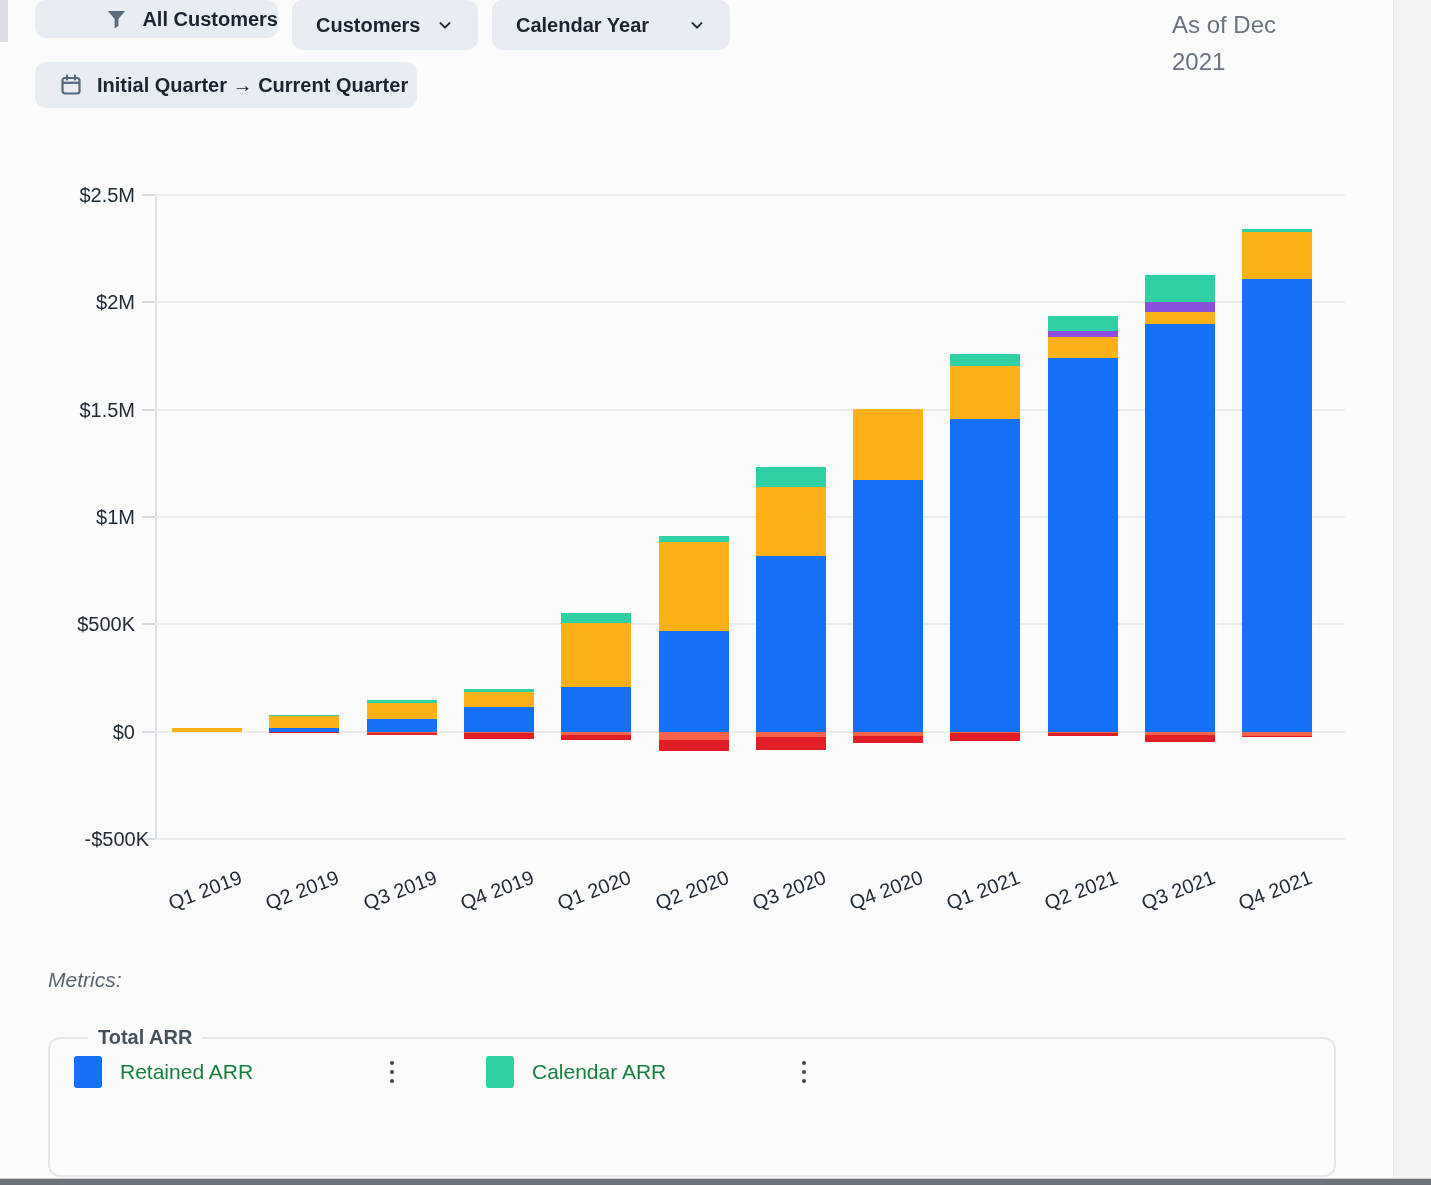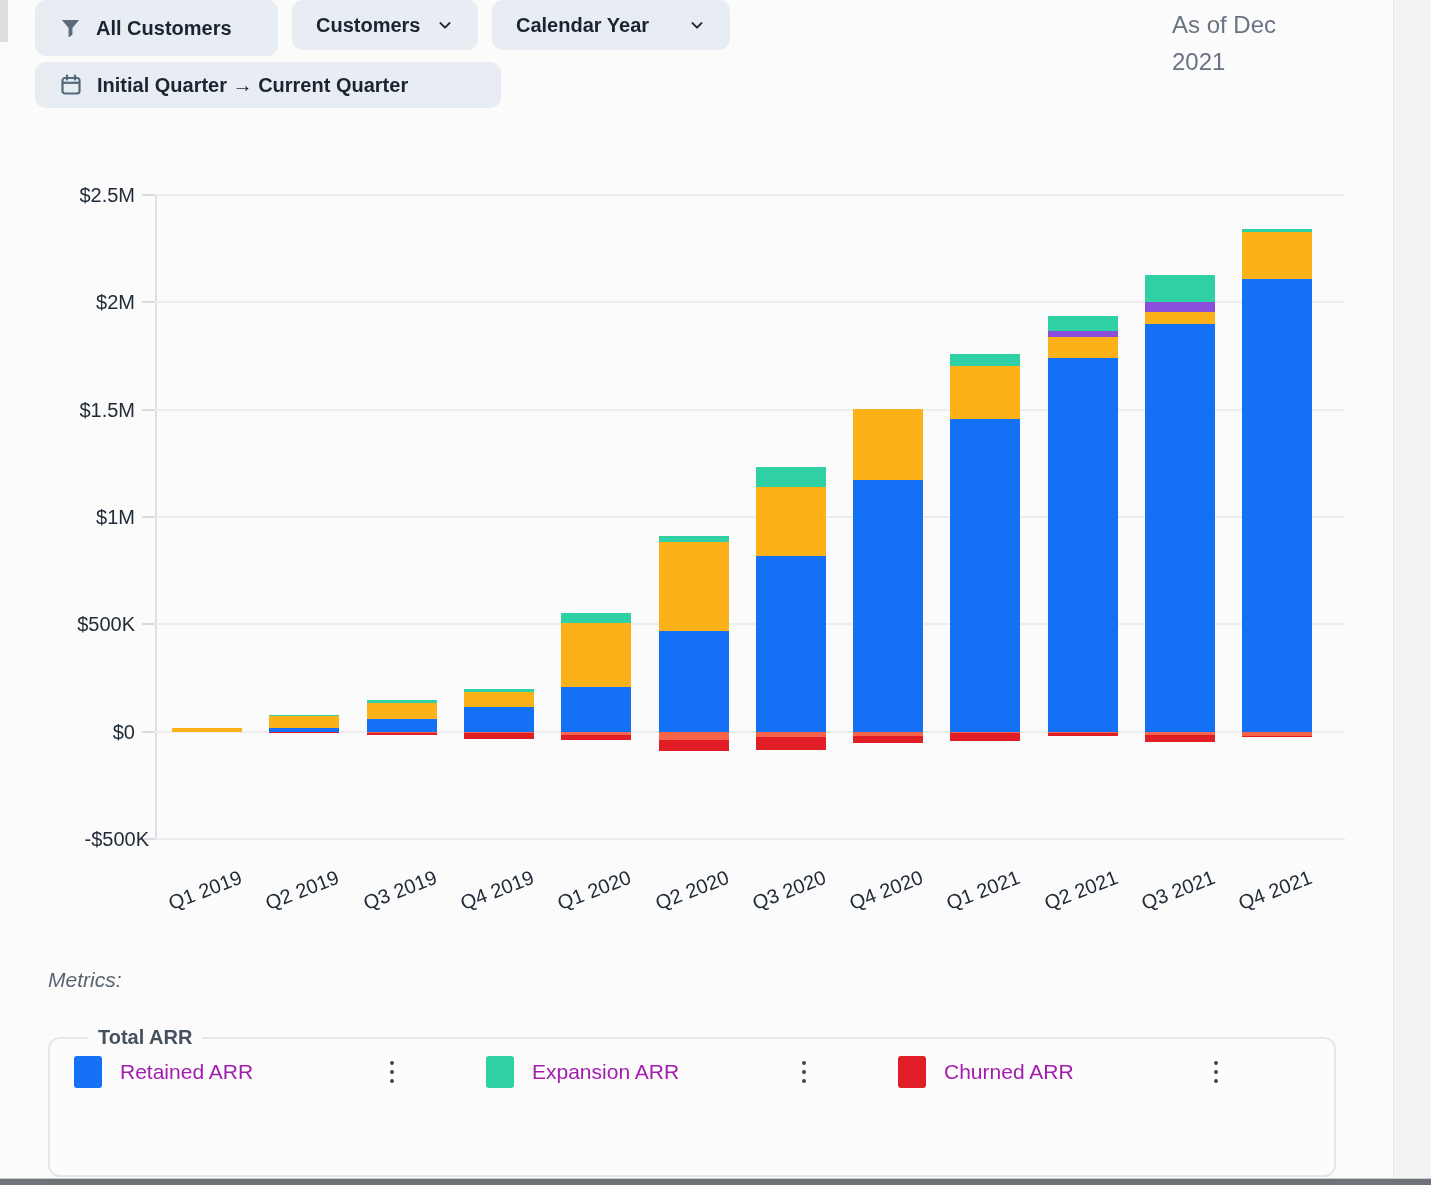--- a/index.html
+++ b/index.html
@@ -11,24 +11,24 @@
   }
   
   .chip{
     position:absolute;display:flex;align-items:center;
     background:#e8edf3;border-radius:11px;
     font-size:20px;font-weight:700;color:#1b2430;
     box-sizing:border-box;cursor:pointer;
   }
   .chip .txt{white-space:nowrap;}
   .chip svg{flex:0 0 auto;}
-  #chip-filter{left:35px;top:0;width:243px;height:56px;padding-left:24px;gap:14px;}
+  #chip-filter{left:35px;top:0;width:243px;height:38px;padding-left:24px;gap:14px;justify-content:flex-end;}
   #chip-granularity{left:292px;top:0;width:186px;height:50px;padding:0 24px;justify-content:space-between;}
   #chip-yeartype{left:492px;top:0;width:238px;height:50px;padding:0 24px;justify-content:space-between;}
-  #chip-range{left:35px;top:62px;width:466px;height:46px;padding-left:24px;gap:14px;}
+  #chip-range{left:35px;top:62px;width:382px;height:46px;padding-left:24px;gap:14px;}
   .corner-sliver{position:absolute;left:0;top:0;width:8px;height:42px;background:#dcdee1;}
   
   .as-of{
     position:absolute;left:1172px;top:6px;width:140px;
     font-size:24px;line-height:37px;color:#6a7381;
   }
   
   .chart{position:absolute;left:0;top:0;width:1312px;height:960px;}
   .plot{position:absolute;left:155px;top:195px;width:1190px;height:644px;}
   .gridline{position:absolute;left:0;width:1190px;height:2px;background:#ebedf0;}
@@ -53,21 +53,21 @@
   .legend-box .box-title{
     position:absolute;top:-13px;left:38px;background:#fbfbfc;padding:0 10px;
     font-size:20px;font-weight:700;color:#46515e;
   }
   .legend-grid{
     display:grid;grid-template-columns:repeat(3,1fr);
     padding:17px 24px 0 24px;row-gap:37px;
   }
   .legend-cell{display:flex;align-items:center;padding-right:88px;}
   .swatch{width:28px;height:32px;border-radius:3px;flex:0 0 auto;}
-  .legend-cell .lbl{margin-left:18px;font-size:21px;color:#a21caf;white-space:nowrap;}
+  .legend-cell .lbl{margin-left:18px;font-size:21px;color:#15803d;white-space:nowrap;}
   .kebab{margin-left:auto;display:flex;flex-direction:column;gap:5px;padding:4px;cursor:pointer;}
   .kebab i{width:4px;height:4px;border-radius:50%;background:#3e4854;display:block;}
   
   .right-strip{position:absolute;left:1393px;top:0;width:38px;height:1185px;background:#f3f3f4;border-left:1px solid #e7e7e9;box-sizing:border-box;}
   .bottom-bar{position:absolute;left:0;top:1178px;width:1431px;height:7px;background:#6d7278;border-top:1px solid #c9ccd0;box-sizing:border-box;}
 </style>
 </head>
 <body>
 
 <div class="corner-sliver"></div>
@@ -216,36 +216,27 @@
           <i></i>
           <i></i>
           <i></i>
         </span>
     </div>
 
 
 
     <div class="legend-cell">
       <div class="swatch" style="background: rgb(46, 208, 164);"></div>
-      <span class="lbl">Expansion ARR</span>
+      <span class="lbl">Calendar ARR</span>
       <span class="kebab">
           <i></i>
           <i></i>
           <i></i>
         </span>
     </div>
 
 
-    <div class="legend-cell">
-      <div class="swatch" style="background: rgb(225, 29, 37);"></div>
-      <span class="lbl">Churned ARR</span>
-      <span class="kebab">
-          <i></i>
-          <i></i>
-          <i></i>
-        </span>
-    </div>
 
   </div>
 </div>
 
 <div class="right-strip"></div>
 <div class="bottom-bar"></div>
 
 </body></html>

